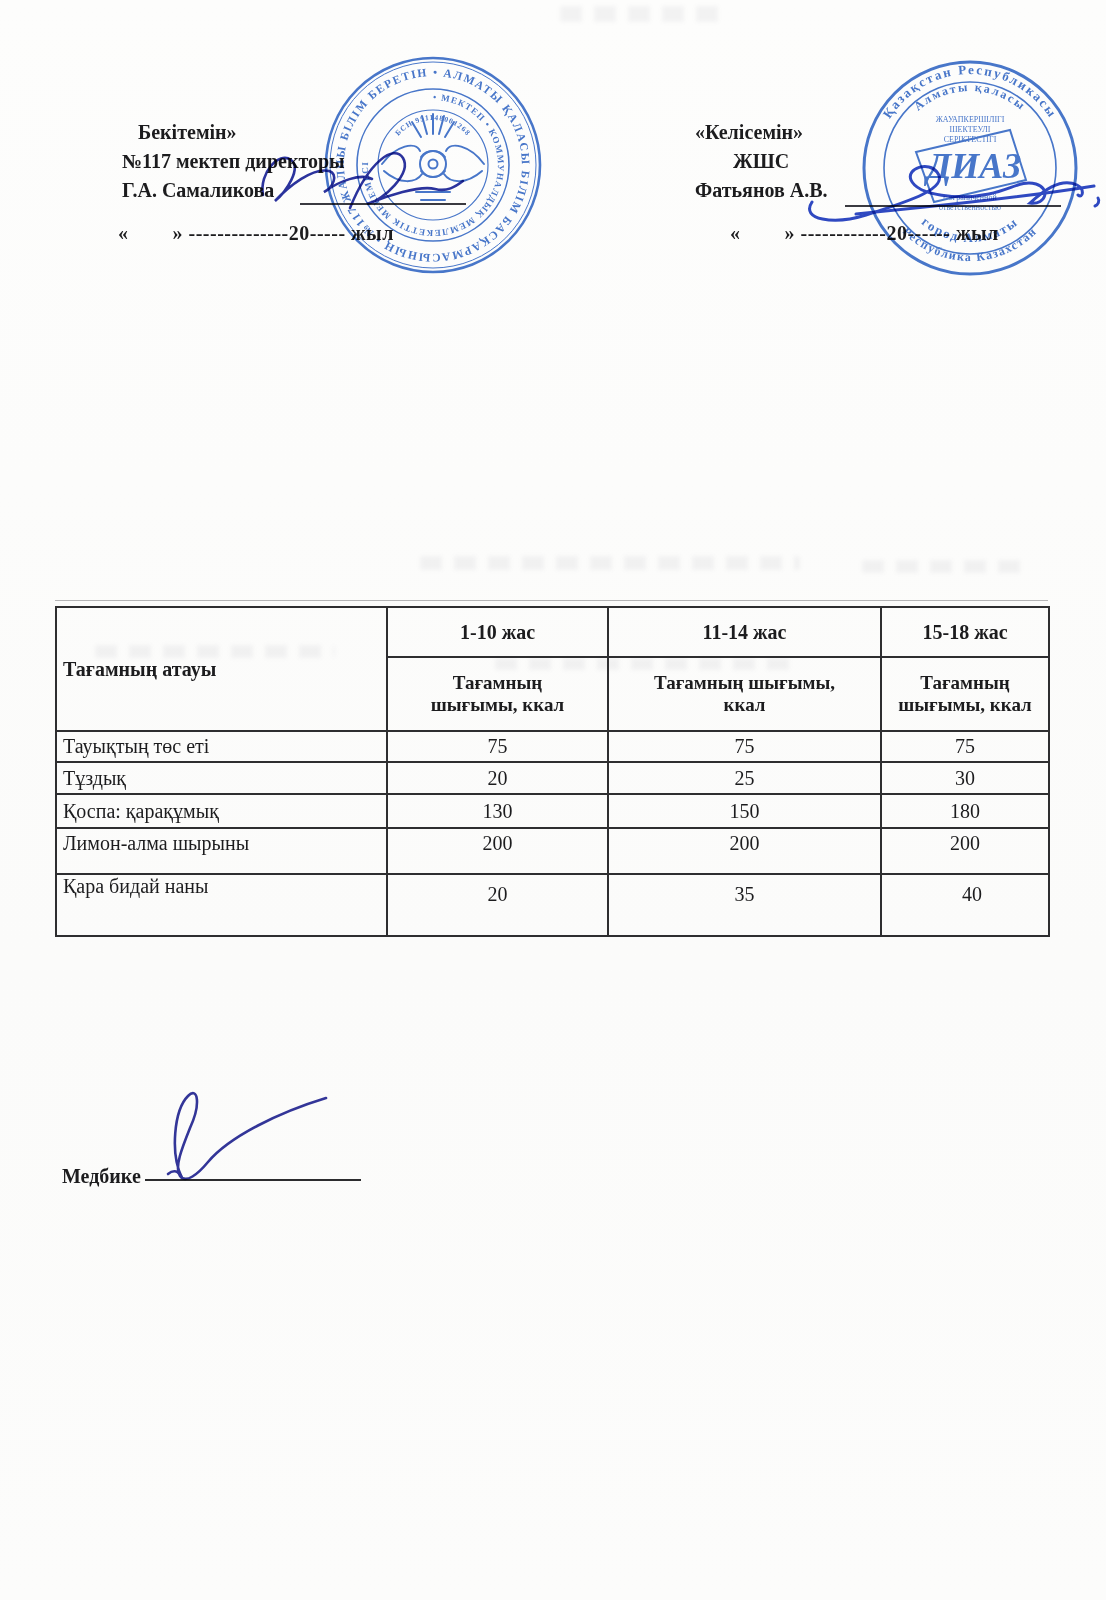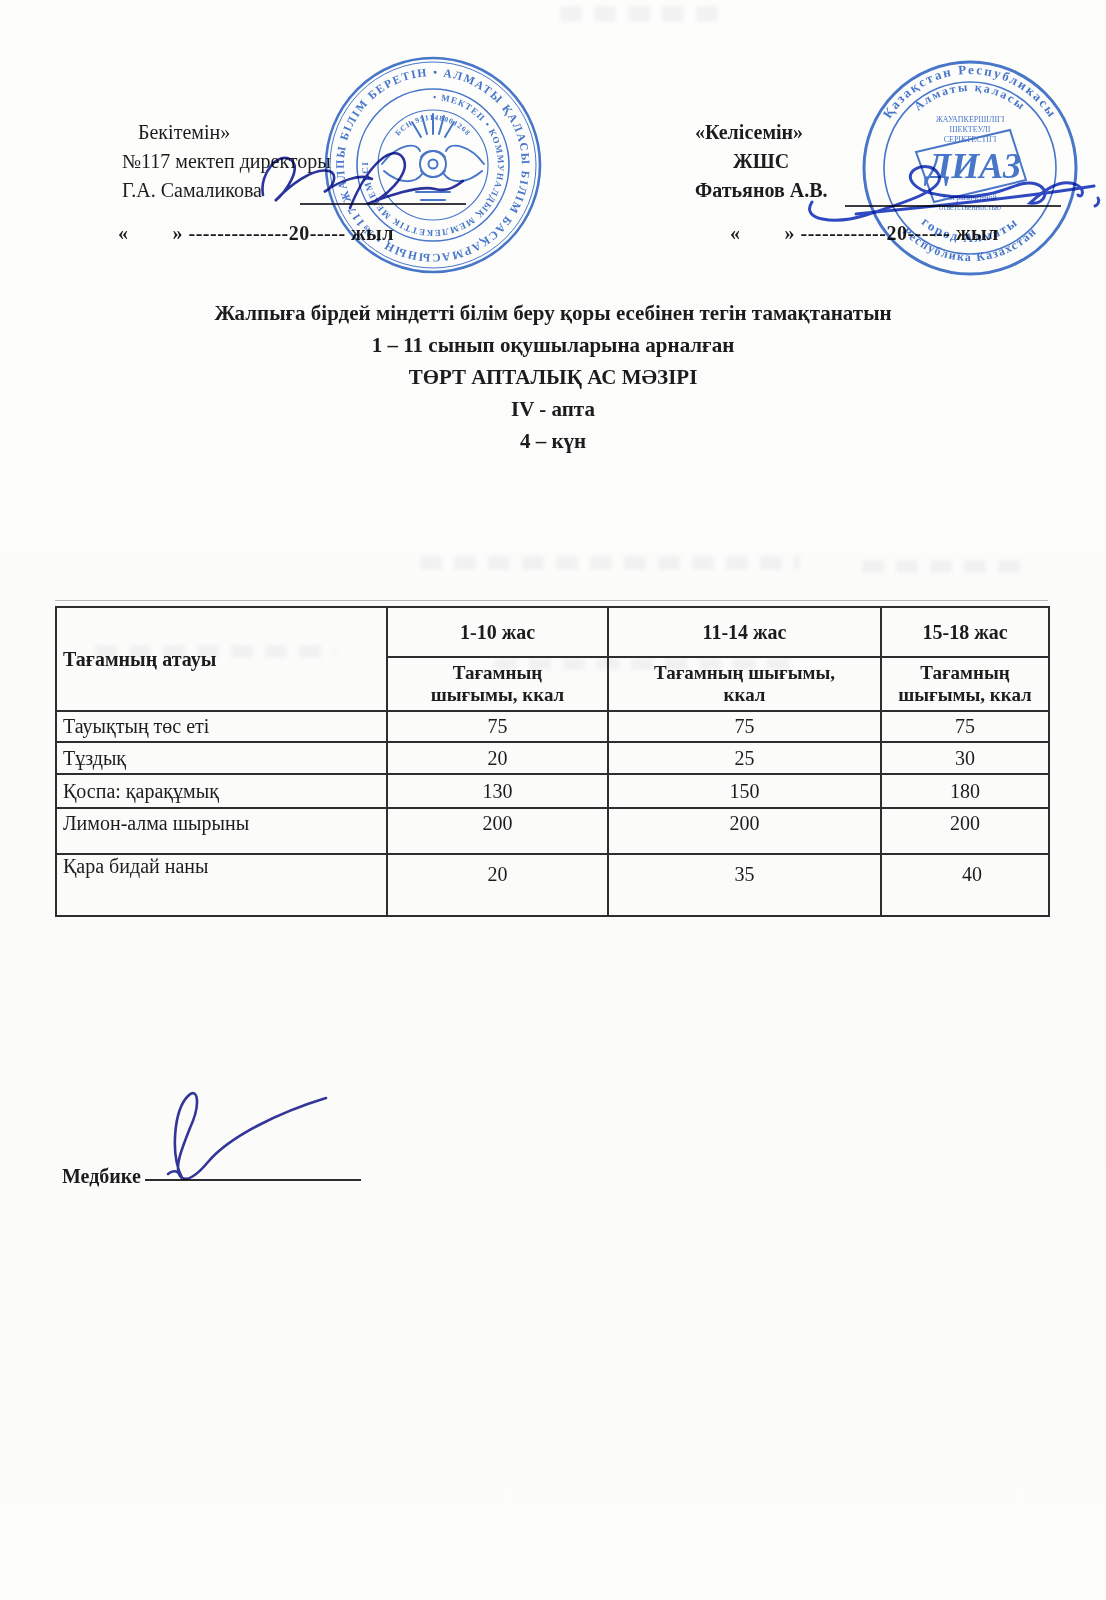--- a/index.html
+++ b/index.html
@@ -4,21 +4,21 @@
 <style>
   html,body{margin:0;padding:0;background:#efefee;}
   .page{
     position:relative;width:1106px;height:1600px;margin:0 auto;
     background:linear-gradient(180deg,#fdfdfc 0%,#fbfbfa 60%,#fcfcfb 100%);
     font-family:"Liberation Serif","DejaVu Serif",serif;
     color:#1c1c1e;overflow:hidden;
   }
   .abs{position:absolute;}
   
-  .approve{left:122px;top:118px;font-size:20px;line-height:29px;font-weight:normal;}
+  .approve{left:122px;top:118px;font-size:20px;line-height:29px;font-weight:bold;}
   .approve .l1{padding-left:16px;}
   .agree{left:695px;top:118px;font-size:20px;line-height:29px;font-weight:bold;}
   .agree .l2{padding-left:38px;}
   .sig-underline{border-bottom:2px solid #3a3a40;height:0;}
   .date-line{font-size:20px;font-weight:bold;letter-spacing:.5px;white-space:pre;}
   
   .stamp{mix-blend-mode:multiply;opacity:.94;}
   .sig{mix-blend-mode:multiply;}
   
   .title-block{left:0;top:297px;width:1106px;text-align:center;font-weight:bold;}
@@ -141,44 +141,37 @@
   </svg>
 
   <svg class="abs sig" style="left:798px;top:128px;" width="308" height="120" viewBox="0 0 308 120">
     <g fill="none" stroke="#2f49c4" stroke-width="3" stroke-linecap="round">
       <path d="M14,74 C2,92 36,97 68,87 C112,73 152,60 139,44 C131,33 108,40 113,52 C120,68 162,72 191,66 C214,61 224,52 238,56 C252,60 249,77 232,75 C244,64 262,49 279,57 C287,61 285,71 280,67"></path>
       <path d="M58,86 C120,80 222,70 296,58"></path>
       <path d="M300,70 c2,3 0,7 -3,8"></path>
     </g>
   </svg>
 
-  <div class="abs title-block">
-    <div>Жалпыға бірдей міндетті білім беру қоры есебінен тегін тамақтанатын</div>
-    <div>1 – 11 сынып оқушыларына арналған</div>
-    <div>ТӨРТ АПТАЛЫҚ АС МӘЗІРІ</div>
-    <div>IV - апта</div>
-    <div>4 – күн</div>
-  </div>
 
   <div class="abs topline" style="left:55px;top:600px;width:993px;"></div>
   <table class="menu abs" style="left:55px;top:606px;">
     <colgroup>
       <col style="width:331px">
         <col style="width:221px">
         <col style="width:273px">
         <col style="width:168px">
     </colgroup>
     <thead>
       <tr style="height:50px;">
         <th rowspan="2" class="name-h">Тағамның атауы</th>
         <th class="valcol">1-10 жас</th>
         <th class="valcol">11-14 жас</th>
         <th class="valcol">15-18 жас</th>
       </tr>
-      <tr style="height:54px;">
+      <tr style="height:74px;">
         <th class="valcol" style="font-size:19px;padding:0 26px;">Тағамның шығымы, ккал</th>
         <th class="valcol" style="font-size:19px;padding:0 30px;">Тағамның шығымы, ккал</th>
         <th class="valcol" style="font-size:19px;padding:0 14px;">Тағамның шығымы, ккал</th>
       </tr>
     </thead>
     <tbody>
       <tr style="height:31px;">
         <td class="namecol">Тауықтың төс еті</td>
         <td class="valcol">75</td>
         <td class="valcol">75</td>

